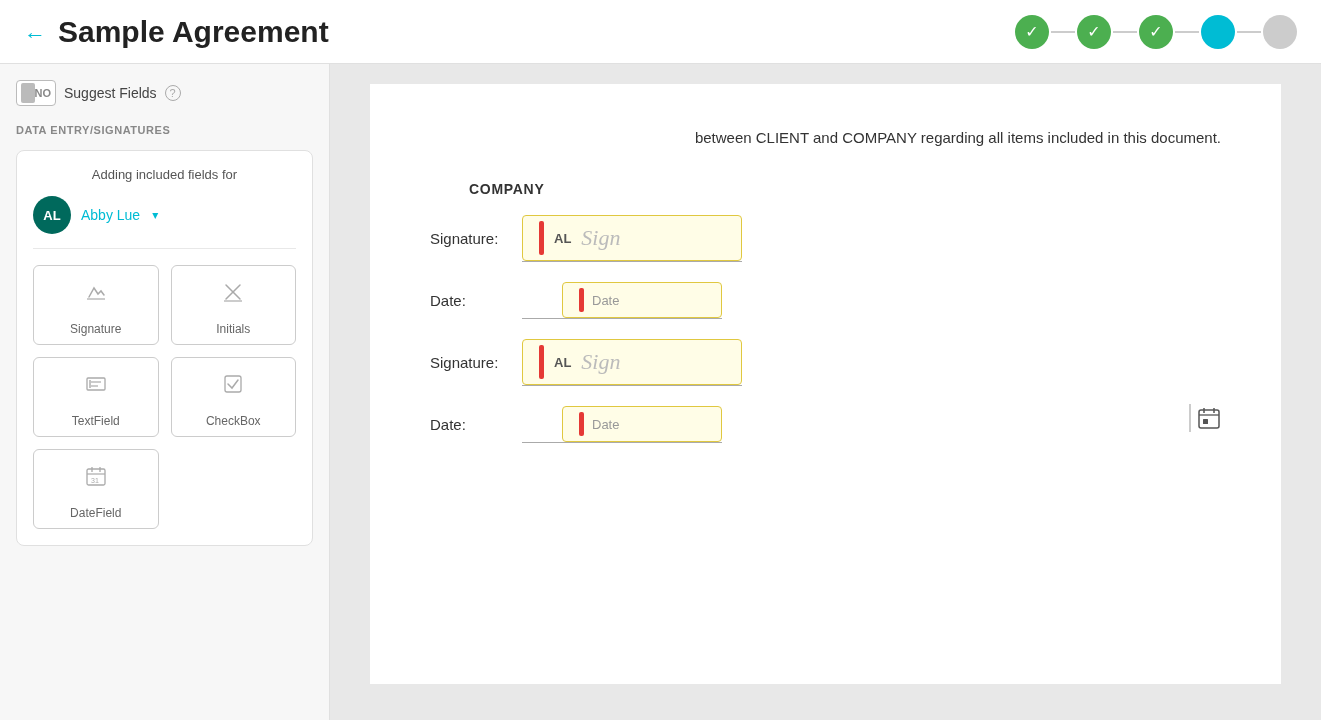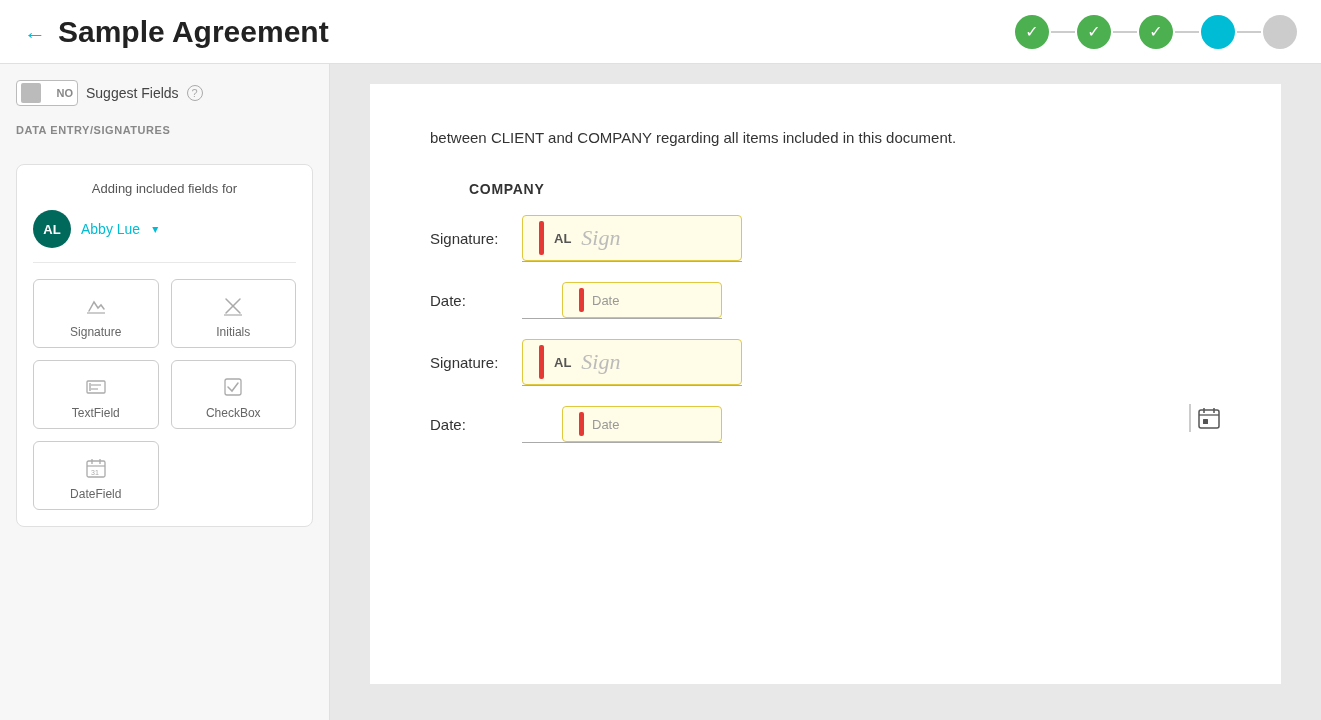--- a/index.html
+++ b/index.html
@@ -83,21 +83,21 @@
       overflow-y: auto;
       padding: 16px;
     }
     .suggest-row {
       display: flex;
       align-items: center;
       gap: 8px;
       margin-bottom: 18px;
     }
     .toggle-switch {
-      width: 62px;
+      width: 40px;
       height: 26px;
       background: #fff;
       border: 1.5px solid #bbb;
       border-radius: 4px;
       display: flex;
       align-items: center;
       padding: 2px 4px;
       cursor: pointer;
       position: relative;
     }
@@ -127,21 +127,21 @@
       display: flex;
       align-items: center;
       justify-content: center;
       cursor: pointer;
     }
     .section-label {
       font-size: 11px;
       font-weight: 700;
       color: #888;
       letter-spacing: 0.05em;
-      margin-bottom: 28px;
+      margin-bottom: 14px;
       text-transform: uppercase;
     }
     .fields-card {
       background: #fff;
       border-radius: 8px;
       border: 1px solid #e0e0e0;
       padding: 16px;
     }
     .adding-label {
       font-size: 13px;
@@ -186,21 +186,21 @@
       grid-template-columns: 1fr 1fr;
       gap: 12px;
     }
     .field-item {
       border: 1.5px solid #ccc;
       border-radius: 6px;
       padding: 12px 8px 8px;
       display: flex;
       flex-direction: column;
       align-items: center;
-      gap: 5px;
+      gap: 16px;
       cursor: grab;
       background: #fff;
     }
     .field-item:last-child {
       grid-column: 1 / 2;
     }
     .field-icon {
       font-size: 20px;
       color: #aaa;
       height: 28px;
@@ -225,20 +225,21 @@
       background: #fff;
       min-height: 600px;
       padding: 40px 60px;
       position: relative;
     }
     .doc-text {
       font-size: 15px;
       color: #333;
       line-height: 1.8;
       margin-bottom: 30px;
+      text-align: right;
     }
     .doc-section-title {
       font-size: 14px;
       font-weight: 700;
       color: #333;
       letter-spacing: 0.05em;
       margin-bottom: 18px;
       margin-top: 10px;
       margin-left: 39px;
     }

